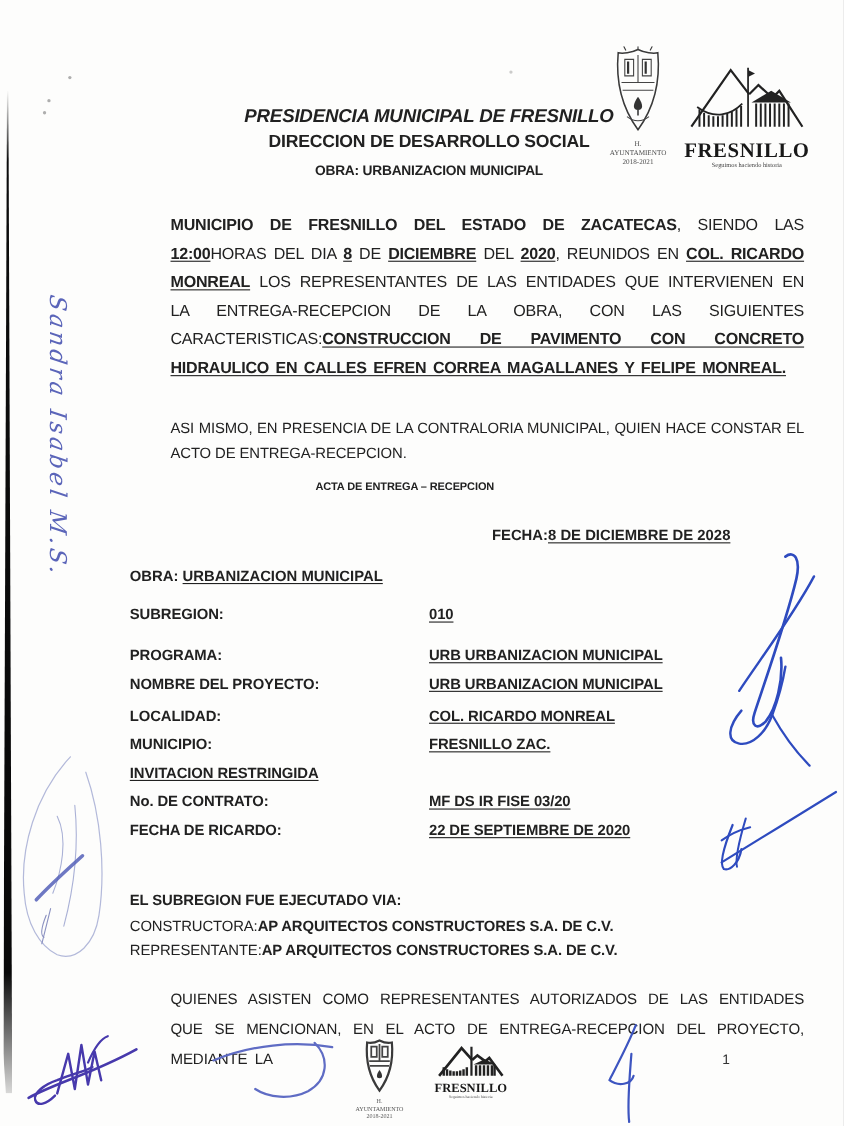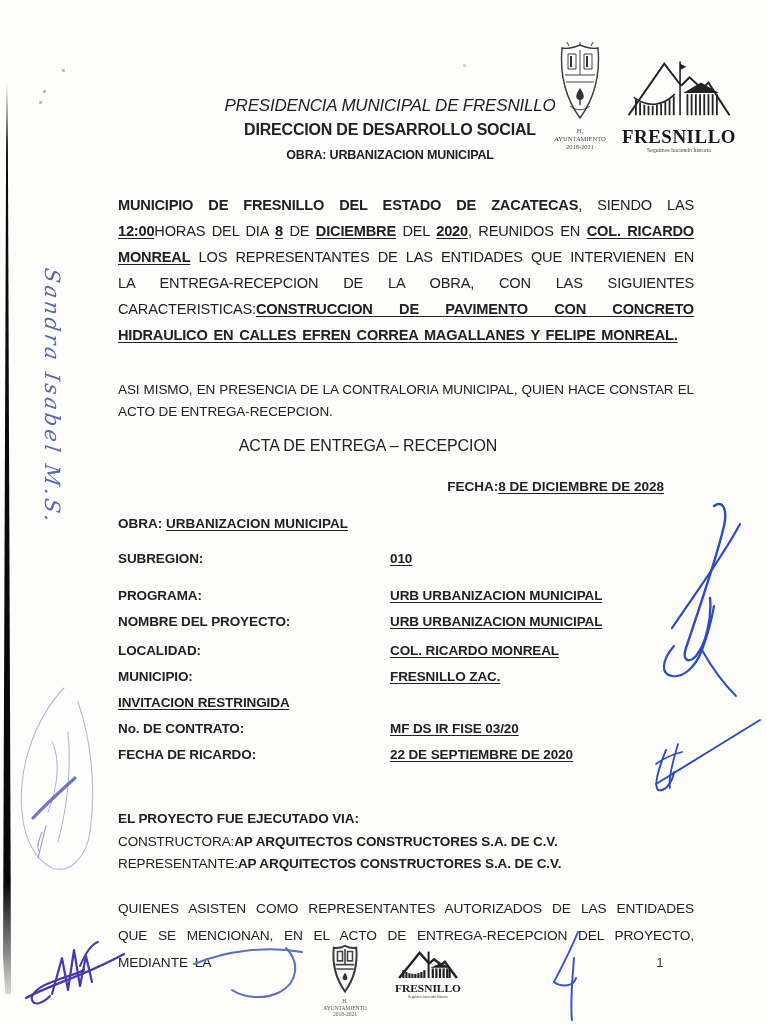--- a/index.html
+++ b/index.html
@@ -16,33 +16,33 @@
   
   .edge-line {
     position:absolute; left:3px; top:82px; width:8px; height:912px;
     background:linear-gradient(180deg, rgba(10,10,10,0) 0%, #0c0c0c 7%, #090909 88%, rgba(10,10,10,0.15) 100%);
     clip-path:polygon(42% 0%, 58% 0%, 100% 97%, 100% 100%, 30% 100%, 0% 96%);
   }
   .speck { position:absolute; width:3px; height:3px; border-radius:50%; background:#6e6e6e; opacity:.55; }
 
   
   .header-block { position:absolute; left:150px; top:96px; width:480px; text-align:center; letter-spacing:-0.2px; }
-  .hdr1 { font-size:17px; font-weight:400; font-style:italic;text-align:center; }
+  .hdr1 { font-size:17px; font-weight:700; font-style:italic;text-align:center; }
   .hdr2 { font-size:16px; font-weight:700; margin-top:5px; }
   .hdr3 { font-size:12.5px; font-weight:700; margin-top:9px; }
 
   .crest-wrap { position:absolute; left:554px; top:42px; width:52px; text-align:center; }
   .crest-caption { font-size:6.5px; color:#4a4a4a; line-height:8px; margin-top:1px; font-family:"Liberation Serif", serif; }
   .citylogo-wrap { position:absolute; left:620px; top:50px; width:118px; text-align:center; }
 
   
-  .para { position:absolute; text-align:justify; }
+  .para { position:absolute; text-align:justify;margin-left:37px; }
   .intro { left:118px; top:192px; width:576px; font-size:14.6px; line-height:26px; letter-spacing:-0.2px; word-spacing:2px; }
   .witness { left:118px; top:379px; width:576px; font-size:13.5px; line-height:22px; letter-spacing:-0.1px; }
-  .doc-title { position:absolute; left:80px; top:437px; width:576px; text-align:center; font-size:16px; font-weight:400; letter-spacing:-0.1px; }
+  .doc-title { position:absolute; left:80px; top:437px; width:576px; text-align:center; font-size:10px; font-weight:700; letter-spacing:-0.1px; }
   .fecha-line { position:absolute; left:118px; top:479px; width:546px; text-align:right; font-size:13.5px; font-weight:700; }
   .obra-line { position:absolute; left:118px; top:516px; font-size:13.5px; font-weight:700; }
 
   .fields { position:absolute; left:118px; top:551px; width:576px; font-size:13.5px; }
   .frow { display:flex; height:25.8px; align-items:flex-start; }
   .frow.gapafter { margin-bottom:11px; }
   .flabel { width:272px; font-weight:700; letter-spacing:-0.1px; }
   .fvalue { font-weight:700; text-decoration:underline; text-underline-offset:2px; letter-spacing:-0.1px; }
 
   .exec { position:absolute; left:118px; top:808px; width:576px; font-size:13.5px; line-height:22.5px; letter-spacing:-0.1px; }
@@ -181,21 +181,21 @@
       <span class="flabel">No. DE CONTRATO:</span>
       <span class="fvalue">MF DS IR FISE 03/20</span>
     </div>
     <div class="frow">
       <span class="flabel">FECHA DE RICARDO:</span>
       <span class="fvalue">22 DE SEPTIEMBRE DE 2020</span>
     </div>
   </div>
 
   <div class="exec">
-    <div class="b">EL PROYECTO FUE EJECUTADO VIA:</div>
+    <div class="b">EL SUBREGION FUE EJECUTADO VIA:</div>
     <div>
       <span>CONSTRUCTORA:</span><span class="b">AP ARQUITECTOS CONSTRUCTORES S.A. DE C.V.</span>
     </div>
     <div>
       <span>REPRESENTANTE:</span><span class="b">AP ARQUITECTOS CONSTRUCTORES S.A. DE C.V.</span>
     </div>
   </div>
 
   <p class="para closing">QUIENES ASISTEN COMO REPRESENTANTES AUTORIZADOS DE LAS ENTIDADES QUE SE MENCIONAN, EN EL ACTO DE ENTREGA-RECEPCION DEL PROYECTO, MEDIANTE LA</p>
 

